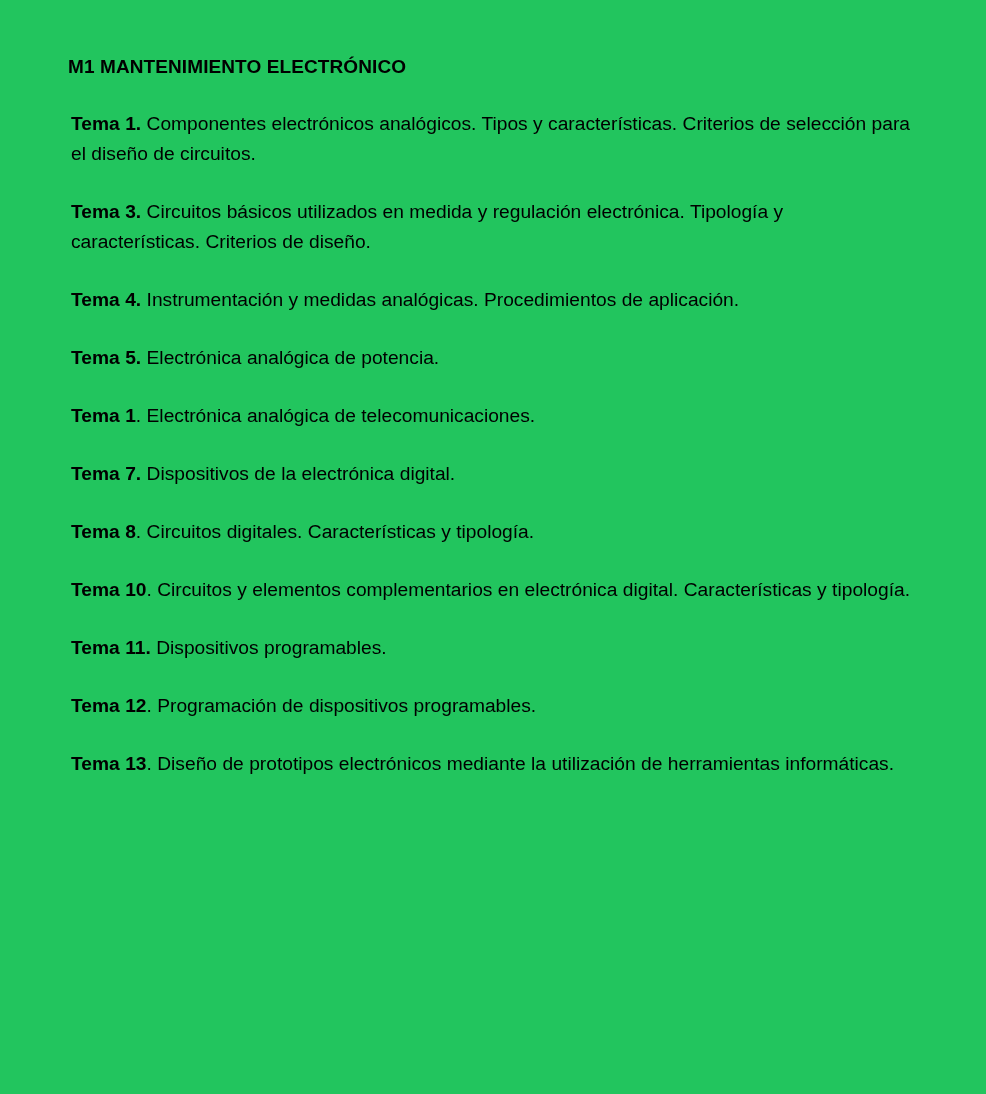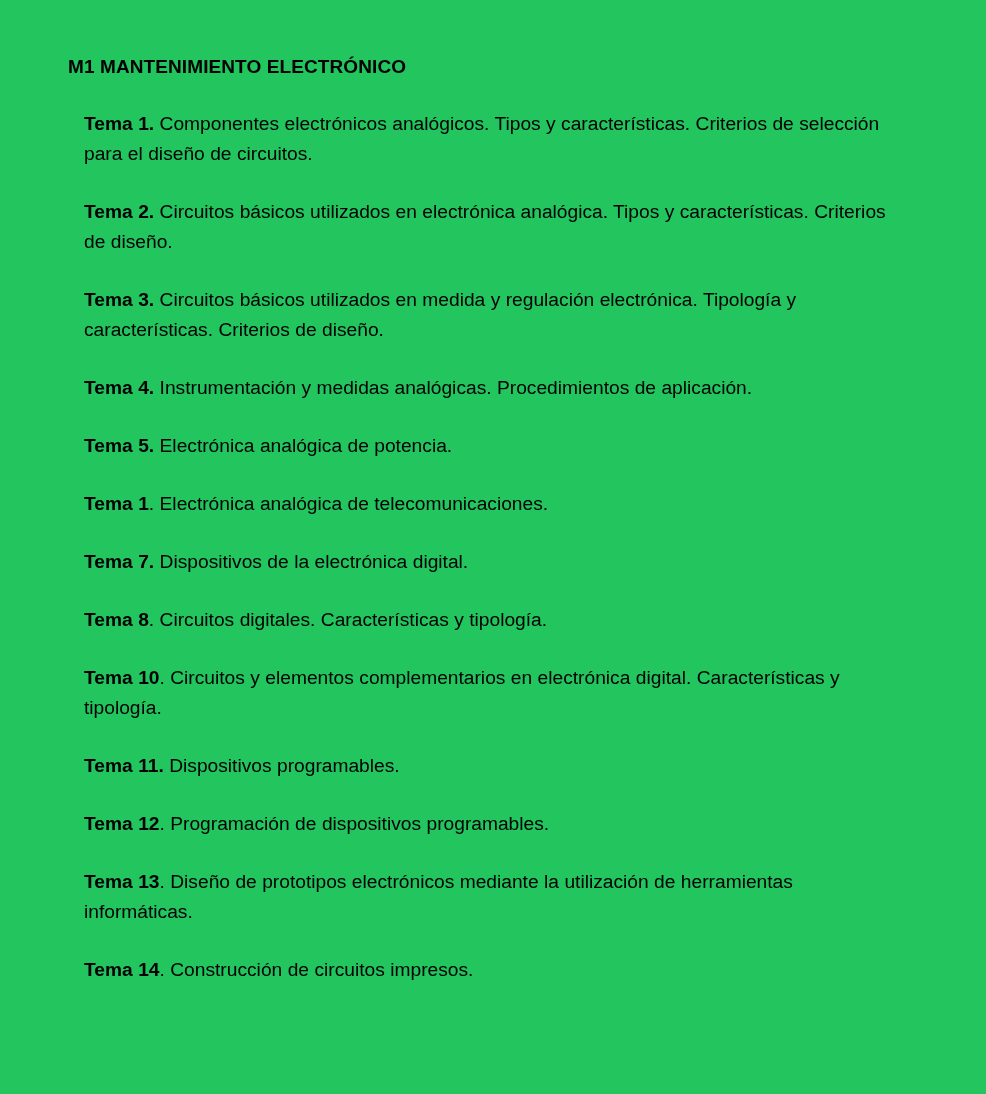--- a/index.html
+++ b/index.html
@@ -26,21 +26,21 @@
   }
   .doc-title {
     font-size: 19px;
     font-weight: bold;
     letter-spacing: 0.1px;
     line-height: 30px;
     margin: 0 0 27px 0;
     white-space: nowrap;
   }
   .topic-list {
-    margin: 16px;
+    margin: 3px;
     padding: 0;
     list-style: none;
   }
   .topic {
     font-size: 19.2px;
     line-height: 30px;
     margin: 0 0 28px 0;
     text-align: left;
     max-width: 852px;
     word-spacing: 0.1px;
@@ -57,27 +57,25 @@
 </style>
 </head>
 <body>
 
 <div class="page">
 
   <h1 class="doc-title">M1 MANTENIMIENTO ELECTRÓNICO</h1>
 
   <div class="topic-list">
       <p class="topic"><span class="topic-label">Tema 1.</span><span class="topic-text"> Componentes electrónicos analógicos. Tipos y características. Criterios de selección para el diseño de circuitos.</span></p>
-      <p class="topic"><span class="topic-label">Tema 2.</span><span class="topic-text"> Circuitos básicos utilizados en electrónica analógica. Tipos y características. Criterios de diseño.</span></p>
       <p class="topic"><span class="topic-label">Tema 3.</span><span class="topic-text"> Circuitos básicos utilizados en medida y regulación electrónica. Tipología y características. Criterios de diseño.</span></p>
       <p class="topic"><span class="topic-label">Tema 4.</span><span class="topic-text"> Instrumentación y medidas analógicas. Procedimientos de aplicación.</span></p>
       <p class="topic"><span class="topic-label">Tema 5.</span><span class="topic-text"> Electrónica analógica de potencia.</span></p>
       <p class="topic"><span class="topic-label">Tema 1</span><span class="topic-text">. Electrónica analógica de telecomunicaciones.</span></p>
       <p class="topic"><span class="topic-label">Tema 7.</span><span class="topic-text"> Dispositivos de la electrónica digital.</span></p>
       <p class="topic"><span class="topic-label">Tema 8</span><span class="topic-text">. Circuitos digitales. Características y tipología.</span></p>
       <p class="topic"><span class="topic-label">Tema 10</span><span class="topic-text">. Circuitos y elementos complementarios en electrónica digital. Características y tipología.</span></p>
       <p class="topic"><span class="topic-label">Tema 11.</span><span class="topic-text"> Dispositivos programables.</span></p>
       <p class="topic"><span class="topic-label">Tema 12</span><span class="topic-text">. Programación de dispositivos programables.</span></p>
       <p class="topic"><span class="topic-label">Tema 13</span><span class="topic-text">. Diseño de prototipos electrónicos mediante la utilización de herramientas informáticas.</span></p>
-      <p class="topic"><span class="topic-label">Tema 14</span><span class="topic-text">. Construcción de circuitos impresos.</span></p>
     </div>
 
 </div>
 
 </body></html>

